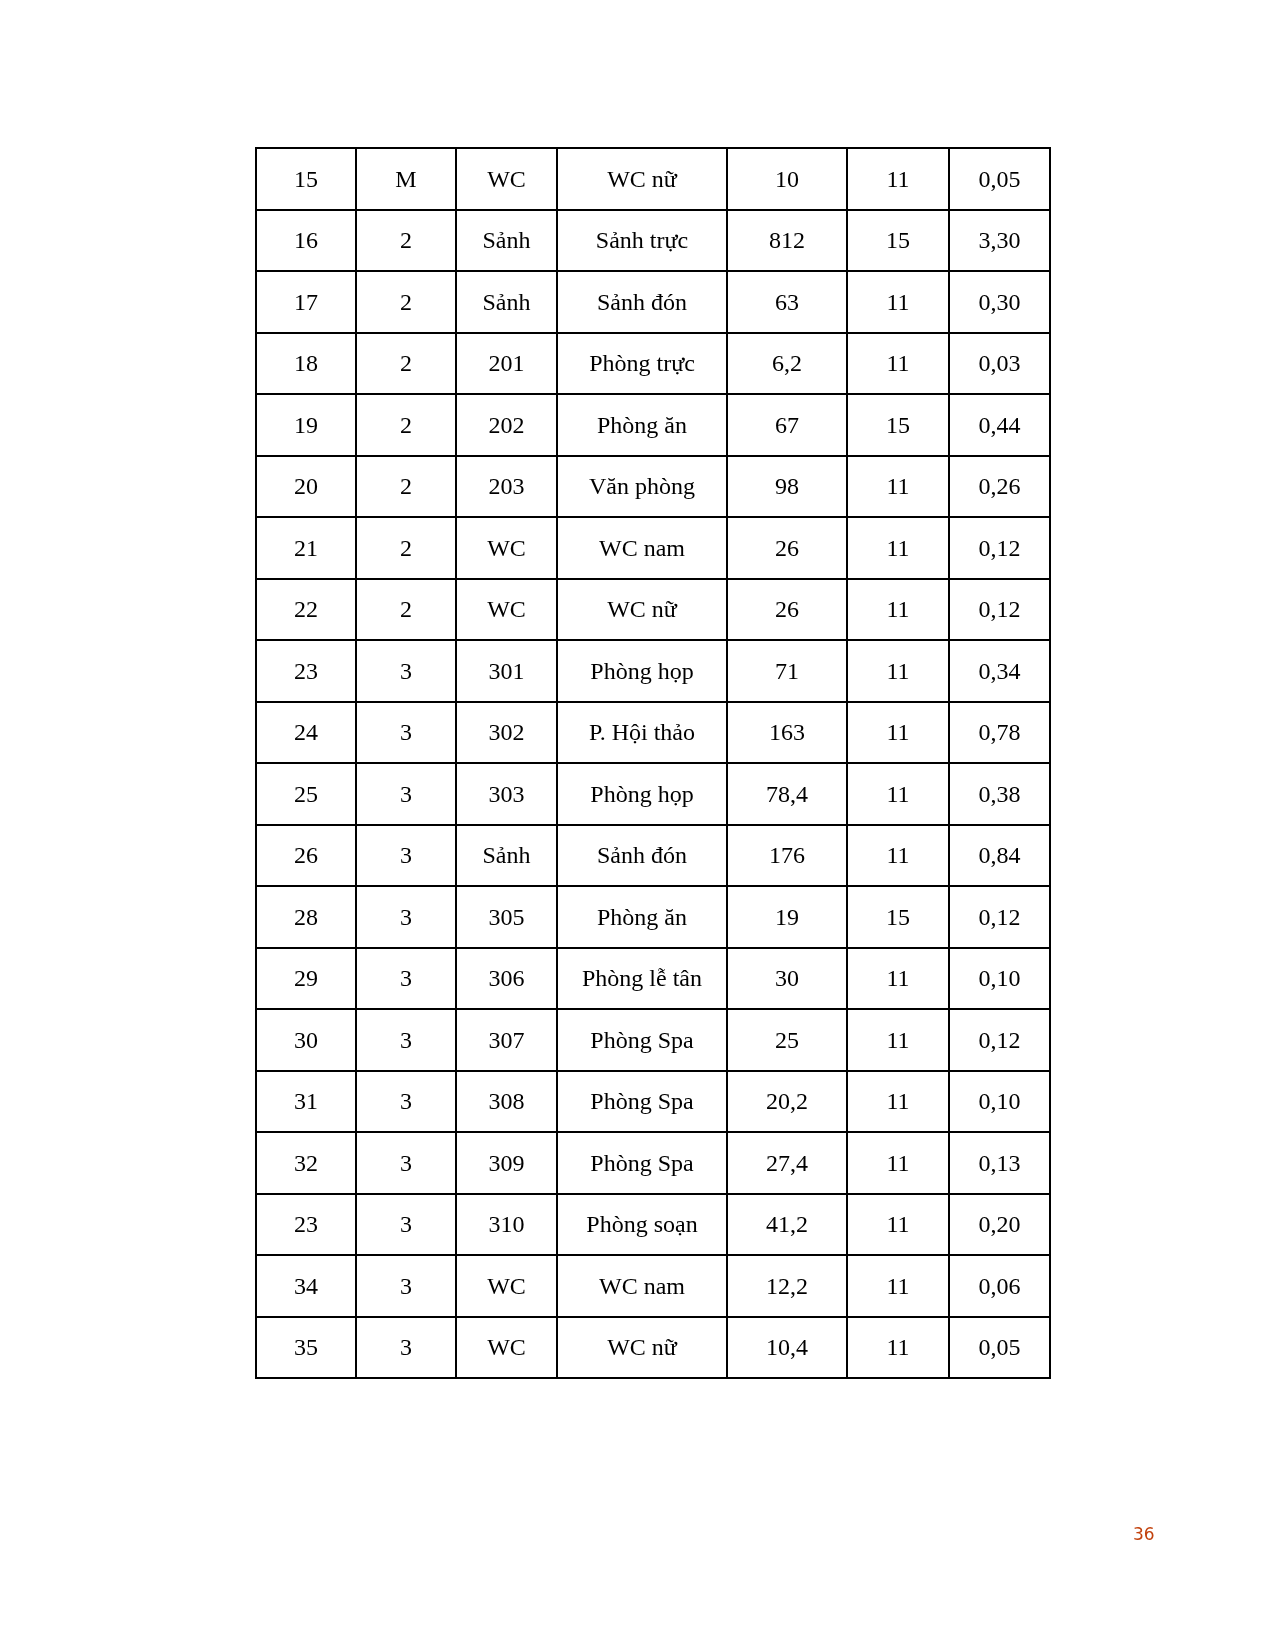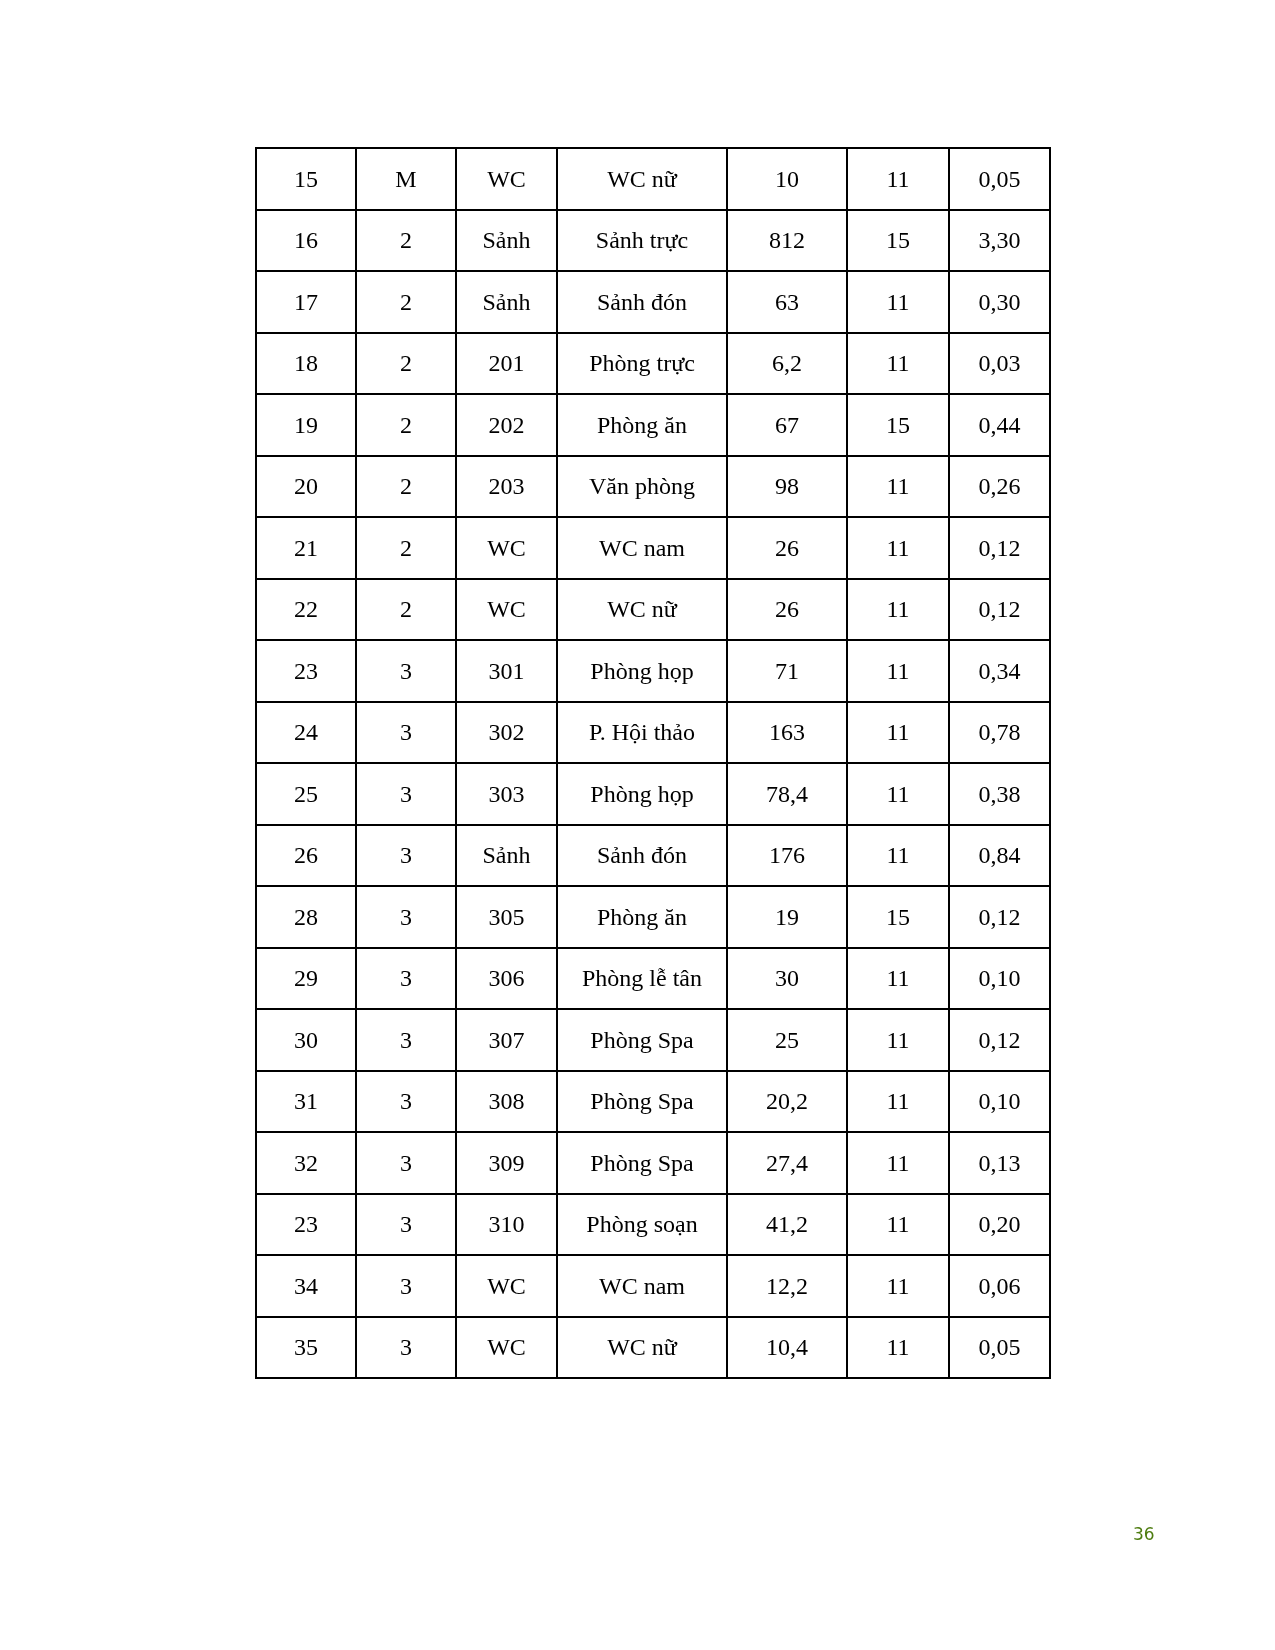--- a/index.html
+++ b/index.html
@@ -38,21 +38,21 @@
       font-size: 24px;
       line-height: 1;
       white-space: nowrap;
     }
     .page-number {
       position: absolute;
       left: 1133px;
       top: 1524px;
       font-family: "DejaVu Sans", "Liberation Sans", sans-serif;
       font-size: 17px;
-      color: #4d7c0f;
+      color: #c2410c;
     }
   </style>
 </head>
 <body>
 
 <div class="page">
   <table class="data-table">
     <colgroup>
       <col style="width:100px">
       <col style="width:100px">

